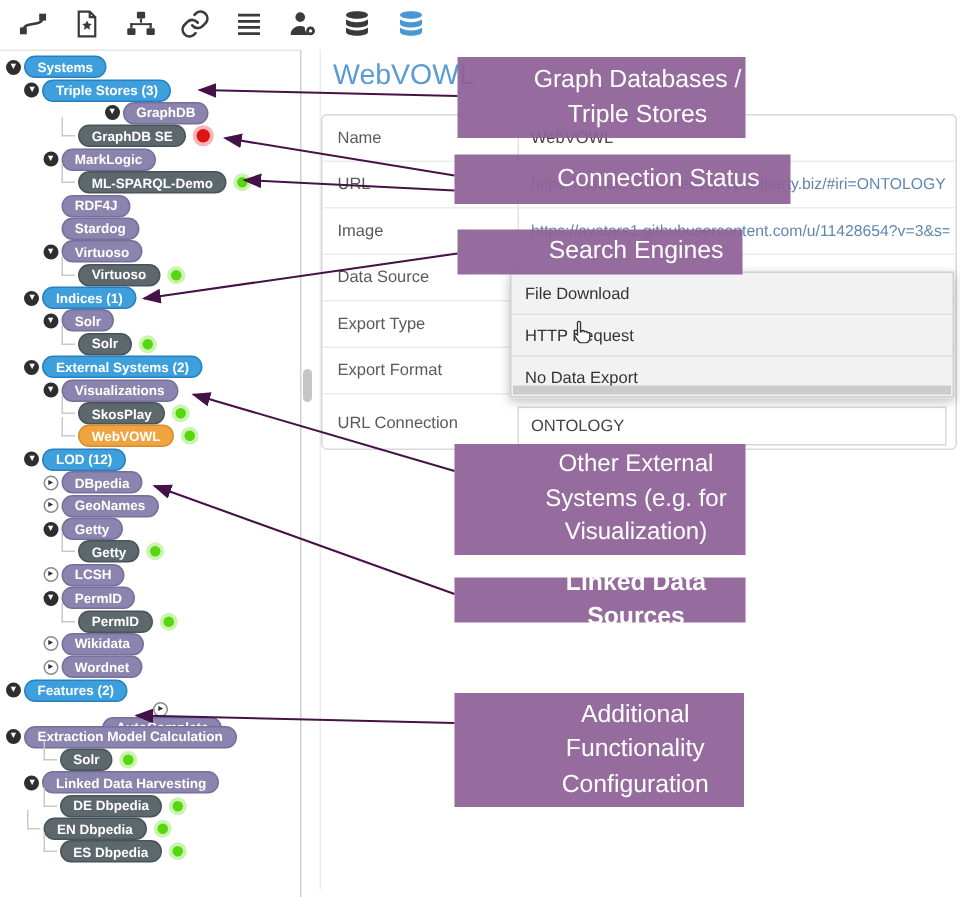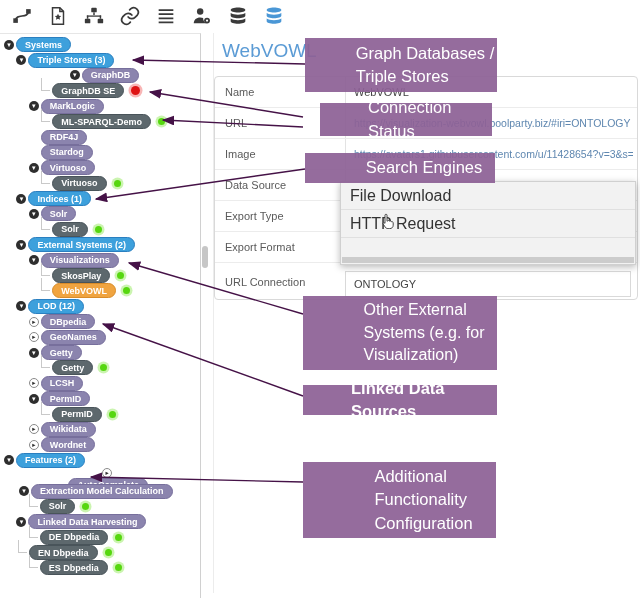--- a/index.html
+++ b/index.html
@@ -50,32 +50,32 @@
   .fvalue { position:absolute; left:130px; right:4px; top:0; height:100%; display:flex; align-items:center;
             border-left:1px solid #e3e3e3; padding-left:8px; font-size:11px; color:#444;
             white-space:nowrap; overflow:hidden; }
   .fvalue.link { color:#5f87b0; font-size:10.5px; }
   .finput { position:absolute; left:130px; right:6px; top:8px; height:26px; border:1px solid #d9d9d9;
             background:#fff; font-size:11px; color:#444; padding-left:8px;
             font-family:"Liberation Sans", sans-serif; }
   
   .dropdown { position:absolute; left:340px; top:181px; width:296px; height:84px; background:#f2f2f2;
               border:1px solid #d0d0d0; box-shadow:0 2px 7px rgba(0,0,0,.28); z-index:20; }
-  .dd-opt { height:28px; display:flex; align-items:center; padding-left:9px; font-size:16px; color:#333;
+  .dd-opt { height:28px; display:flex; align-items:center; padding-left:9px; font-size:11px; color:#333;
             border-bottom:1px solid #e0e0e0;text-align:center; }
   .dd-opt:last-child { border-bottom:none; }
   .dd-scroll { position:absolute; left:1px; right:1px; bottom:1px; height:6px; background:#cccccc; z-index:21; }
   .hand-cursor { position:absolute; left:380px; top:213px; width:16px; height:16px; z-index:22; }
   
   .arrow-layer { position:absolute; left:0; top:0; width:640px; height:598px; z-index:25; pointer-events:none; }
   .ann { position:absolute; background:rgba(141,97,150,.93); color:#fff; display:flex; align-items:center;
-         justify-content:center; white-space:pre-line; z-index:30;
+         justify-content:center; text-align:center; white-space:pre-line; z-index:30;
          font-size:16.5px; line-height:1.4;padding-left:48px; }
   .ann0 { left:305px; top:38px;  width:192px; height:54px; }
-  .ann1 { left:320px; top:103px; width:172px; height:33px; }
+  .ann1 { left:303px; top:103px; width:224px; height:33px; }
   .ann2 { left:305px; top:153px; width:190px; height:30px; }
   .ann3 { left:303px; top:296px; width:194px; height:74px; font-size:16px; }
   .ann4 { left:303px; top:385px; width:194px; height:30px;font-weight:bold; }
   .ann5 { left:303px; top:462px; width:193px; height:76px; }
 </style>
 </head>
 <body>
 
 <div class="toolbar">
   <div class="toolbar-icons">
@@ -262,21 +262,21 @@
         <span class="pill purple">Wordnet</span>
       </div>
       <div class="trow" style="padding-left: 4px;">
         <span class="exp open">▾</span>
         <span class="pill blue">Features (2)</span>
       </div>
       <div class="trow" style="padding-left: 16.4px; flex-direction: column;">
         <span class="exp closed">▸</span>
         <span class="pill purple">AutoComplete</span>
       </div>
-      <div class="trow" style="padding-left: 19px;">
+      <div class="trow" style="padding-left: 4px;">
         <span class="exp open">▾</span>
         <span class="pill purple">Extraction Model Calculation</span>
       </div>
       <div class="trow" style="padding-left: 28.8px;">
         <span class="elbow"></span>
         <span class="pill dark">Solr</span>
         <span class="dot green"></span>
       </div>
       <div class="trow" style="padding-left: 16.4px;">
         <span class="exp open">▾</span>
@@ -330,20 +330,21 @@
     <div class="frow last" style="top: 186px; height: 38px;">
       <div class="flabel">URL Connection</div>
       <input class="finput" value="ONTOLOGY" style="">
     </div>
   </div>
 
 <div class="dropdown" id="dropdown">
 
 <div class="dd-opt">File Download</div>
     <div class="dd-opt">HTTP Request</div>
+    <div class="dd-opt">No Data Export</div>
     <div class="dd-scroll"></div>
   </div>
 <svg class="hand-cursor" viewBox="0 0 16 16">
   <path d="M6 1.2c.55 0 1 .45 1 1v6l.7-.15c.2-1 1.8-1 1.9.15.9-.6 1.8-.2 1.9.6.8-.3 1.7.1 1.7 1v2.4c0 2-1.4 3.4-3.5 3.4H8.1c-1.3 0-2.4-.6-3-1.7l-1.9-2.8c-.5-.9.5-1.8 1.3-1.2l.5.4V2.2c0-.55.45-1 1-1z" fill="#fff" stroke="#333" stroke-width="0.9"></path>
 </svg>
 
 <svg class="arrow-layer" viewBox="0 0 640 598">
   <defs>
     <marker id="ah" markerWidth="9" markerHeight="8" refX="8" refY="3.5" orient="auto">
       <path d="M0,0 L9,3.5 L0,7 z" fill="#451247"></path>

